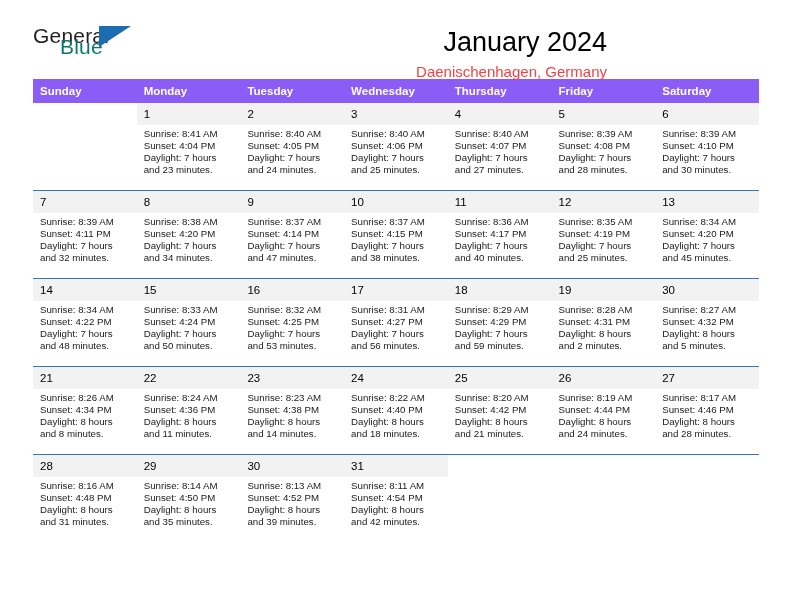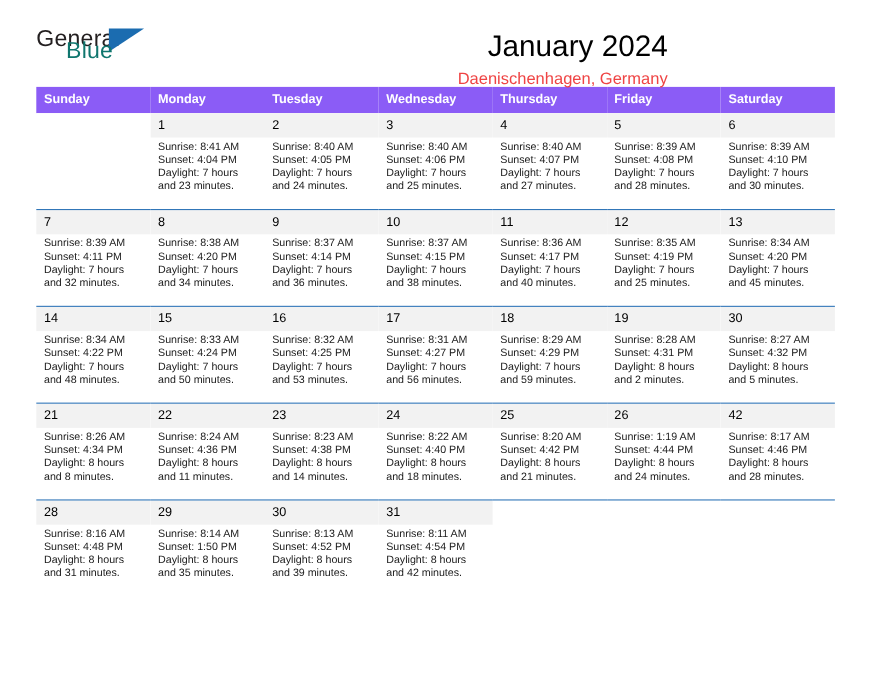--- a/index.html
+++ b/index.html
@@ -272,21 +272,21 @@
               </div>
             </div>
           </td>
           <td>
             <div class="cell filled">
               <div class="daynum">9</div>
               <div class="details">
                 <div>Sunrise: 8:37 AM</div>
                 <div>Sunset: 4:14 PM</div>
                 <div>Daylight: 7 hours</div>
-                <div>and 36 minutes.</div>
+                <div>and 47 minutes.</div>
               </div>
             </div>
           </td>
           <td>
             <div class="cell filled">
               <div class="daynum">10</div>
               <div class="details">
                 <div>Sunrise: 8:37 AM</div>
                 <div>Sunset: 4:15 PM</div>
                 <div>Daylight: 7 hours</div>
@@ -460,30 +460,30 @@
                 <div>Sunset: 4:42 PM</div>
                 <div>Daylight: 8 hours</div>
                 <div>and 21 minutes.</div>
               </div>
             </div>
           </td>
           <td>
             <div class="cell filled">
               <div class="daynum">26</div>
               <div class="details">
-                <div>Sunrise: 1:19 AM</div>
+                <div>Sunrise: 8:19 AM</div>
                 <div>Sunset: 4:44 PM</div>
                 <div>Daylight: 8 hours</div>
                 <div>and 24 minutes.</div>
               </div>
             </div>
           </td>
           <td>
             <div class="cell filled">
-              <div class="daynum">42</div>
+              <div class="daynum">27</div>
               <div class="details">
                 <div>Sunrise: 8:17 AM</div>
                 <div>Sunset: 4:46 PM</div>
                 <div>Daylight: 8 hours</div>
                 <div>and 28 minutes.</div>
               </div>
             </div>
           </td>
         </tr>
         <tr class="week-row">
@@ -496,21 +496,21 @@
                 <div>Daylight: 8 hours</div>
                 <div>and 31 minutes.</div>
               </div>
             </div>
           </td>
           <td>
             <div class="cell filled">
               <div class="daynum">29</div>
               <div class="details">
                 <div>Sunrise: 8:14 AM</div>
-                <div>Sunset: 1:50 PM</div>
+                <div>Sunset: 4:50 PM</div>
                 <div>Daylight: 8 hours</div>
                 <div>and 35 minutes.</div>
               </div>
             </div>
           </td>
           <td>
             <div class="cell filled">
               <div class="daynum">30</div>
               <div class="details">
                 <div>Sunrise: 8:13 AM</div>

